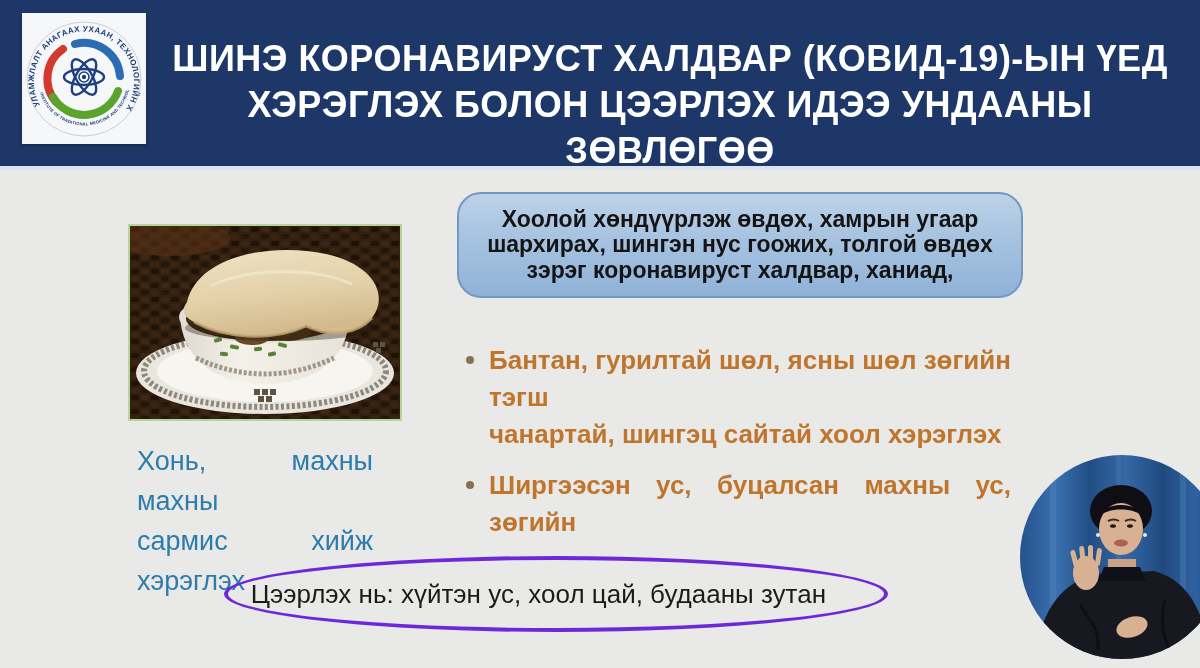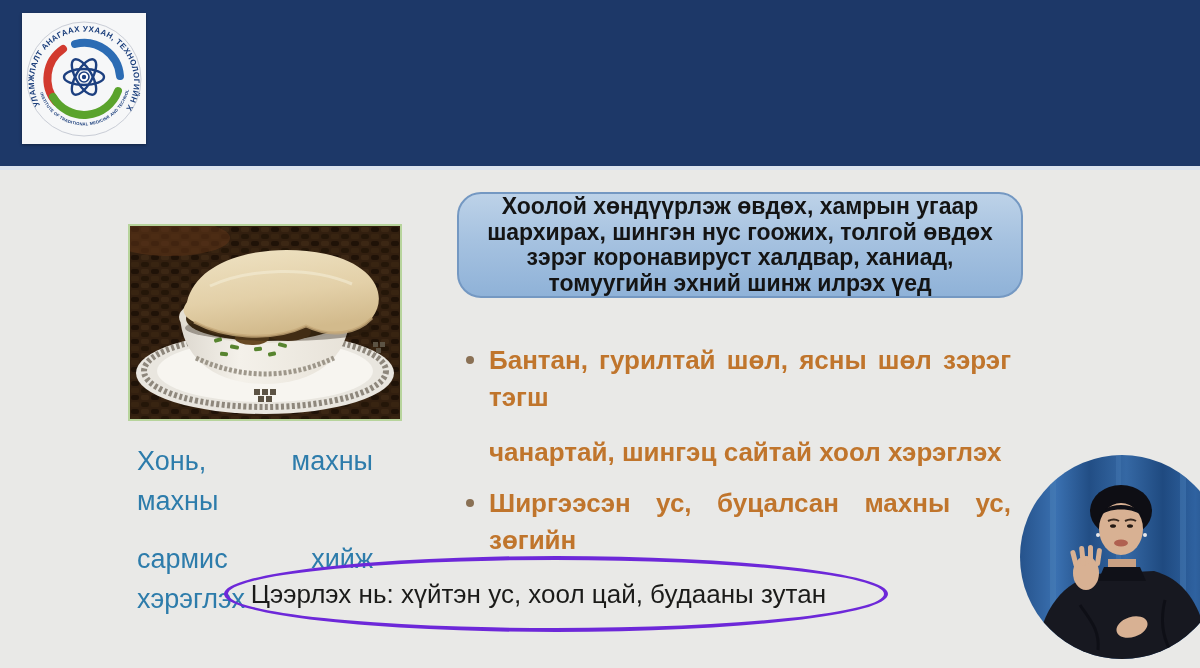--- a/index.html
+++ b/index.html
@@ -30,21 +30,21 @@
   #food-photo{
     position:absolute;left:128px;top:224px;width:270px;height:193px;
     border:2px solid #b7d49c;box-sizing:content-box;
   }
   
   #food-caption{
     position:absolute;left:137px;top:441px;width:236px;
     color:#2d7cab;font-size:27px;line-height:40px;
   }
   .jline{text-align:justify;text-align-last:justify;}
-  .lline{text-align:justify;text-align-last:left;margin-top:18px;}
+  .lline{text-align:justify;text-align-last:left;}
   
   #advice-list{position:absolute;left:489px;top:342px;width:522px;list-style:none;margin:0;padding:0;}
   .bullet-item{position:relative;margin:0 0 14px 0;color:#c0752c;font-weight:bold;font-size:26px;line-height:37px;}
   .bullet-dot{position:absolute;left:-23px;top:14px;width:8px;height:8px;border-radius:50%;background:#8a7155;}
   
   #avoid-oval{
     position:absolute;left:224px;top:556px;width:664px;height:76px;box-sizing:border-box;
     border:4px solid #6d28d9;border-radius:50%;
     display:flex;align-items:center;justify-content:flex-end;
     color:#1b1b19;font-size:26px;
@@ -85,29 +85,30 @@
         </defs>
         <text font-family="Liberation Sans, sans-serif" font-size="8" font-weight="bold" fill="#1c3f7c" letter-spacing="0.4">
           <textPath href="#arc-top" startOffset="2">УЛАМЖЛАЛТ АНАГААХ УХААН, ТЕХНОЛОГИЙН ХҮРЭЭЛЭН</textPath>
         </text>
         <text font-family="Liberation Sans, sans-serif" font-size="4.2" font-weight="bold" fill="#1c3f7c" letter-spacing="0.2">
           <textPath href="#arc-bottom" startOffset="4">INSTITUTE OF TRADITIONAL MEDICINE AND TECHNOLOGY</textPath>
         </text>
       </svg>
     </div>
     <div id="title">
+      <div>ШИНЭ КОРОНАВИРУСТ ХАЛДВАР (КОВИД-19)-ЫН ҮЕД</div>
+      <div>ХЭРЭГЛЭХ БОЛОН ЦЭЭРЛЭХ ИДЭЭ УНДААНЫ ЗӨВЛӨГӨӨ</div>
     </div>
   </div>
   <div id="header-edge"></div>
 
   <div id="symptom-box">
     <div>Хоолой хөндүүрлэж өвдөх, хамрын угаар</div>
     <div>шархирах, шингэн нус гоожих, толгой өвдөх</div>
     <div>зэрэг коронавируст халдвар, ханиад,</div>
-    <div>томуугийн эхний шинж илрэх үед</div>
   </div>
 
   <div id="food-photo">
     <svg width="270" height="193" viewBox="0 0 270 193">
       <defs>
         <pattern id="weave" width="20" height="14" patternUnits="userSpaceOnUse">
           <rect width="20" height="14" fill="#321f0f"></rect>
           <rect x="1" y="1" width="8" height="5" rx="2" fill="#1f1207"></rect>
           <rect x="11" y="8" width="8" height="5" rx="2" fill="#241608"></rect>
           <rect x="11" y="1" width="8" height="5" rx="2" fill="#46301a" opacity="0.5"></rect>
@@ -170,21 +171,21 @@
   </div>
 
   <div id="food-caption">
     <div class="jline">Хонь, махны махны</div>
     <div class="lline">сармис хийж хэрэглэх</div>
   </div>
 
   <ul id="advice-list">
     <li class="bullet-item">
       <span class="bullet-dot"></span>
-      <div class="jline">Бантан, гурилтай шөл, ясны шөл зэрэг тэгш</div>
+      <div class="jline">Бантан, гурилтай шөл, ясны шөл зөгийн тэгш</div>
       <div class="lline">чанартай, шингэц сайтай хоол хэрэглэх</div>
     </li>
     <li class="bullet-item">
       <span class="bullet-dot"></span>
       <div class="jline">Ширгээсэн ус, буцалсан махны ус, зөгийн</div>
     </li>
   </ul>
 
   <div id="avoid-oval">
     <span>Цээрлэх нь: хүйтэн ус, хоол цай, будааны зутан</span>

